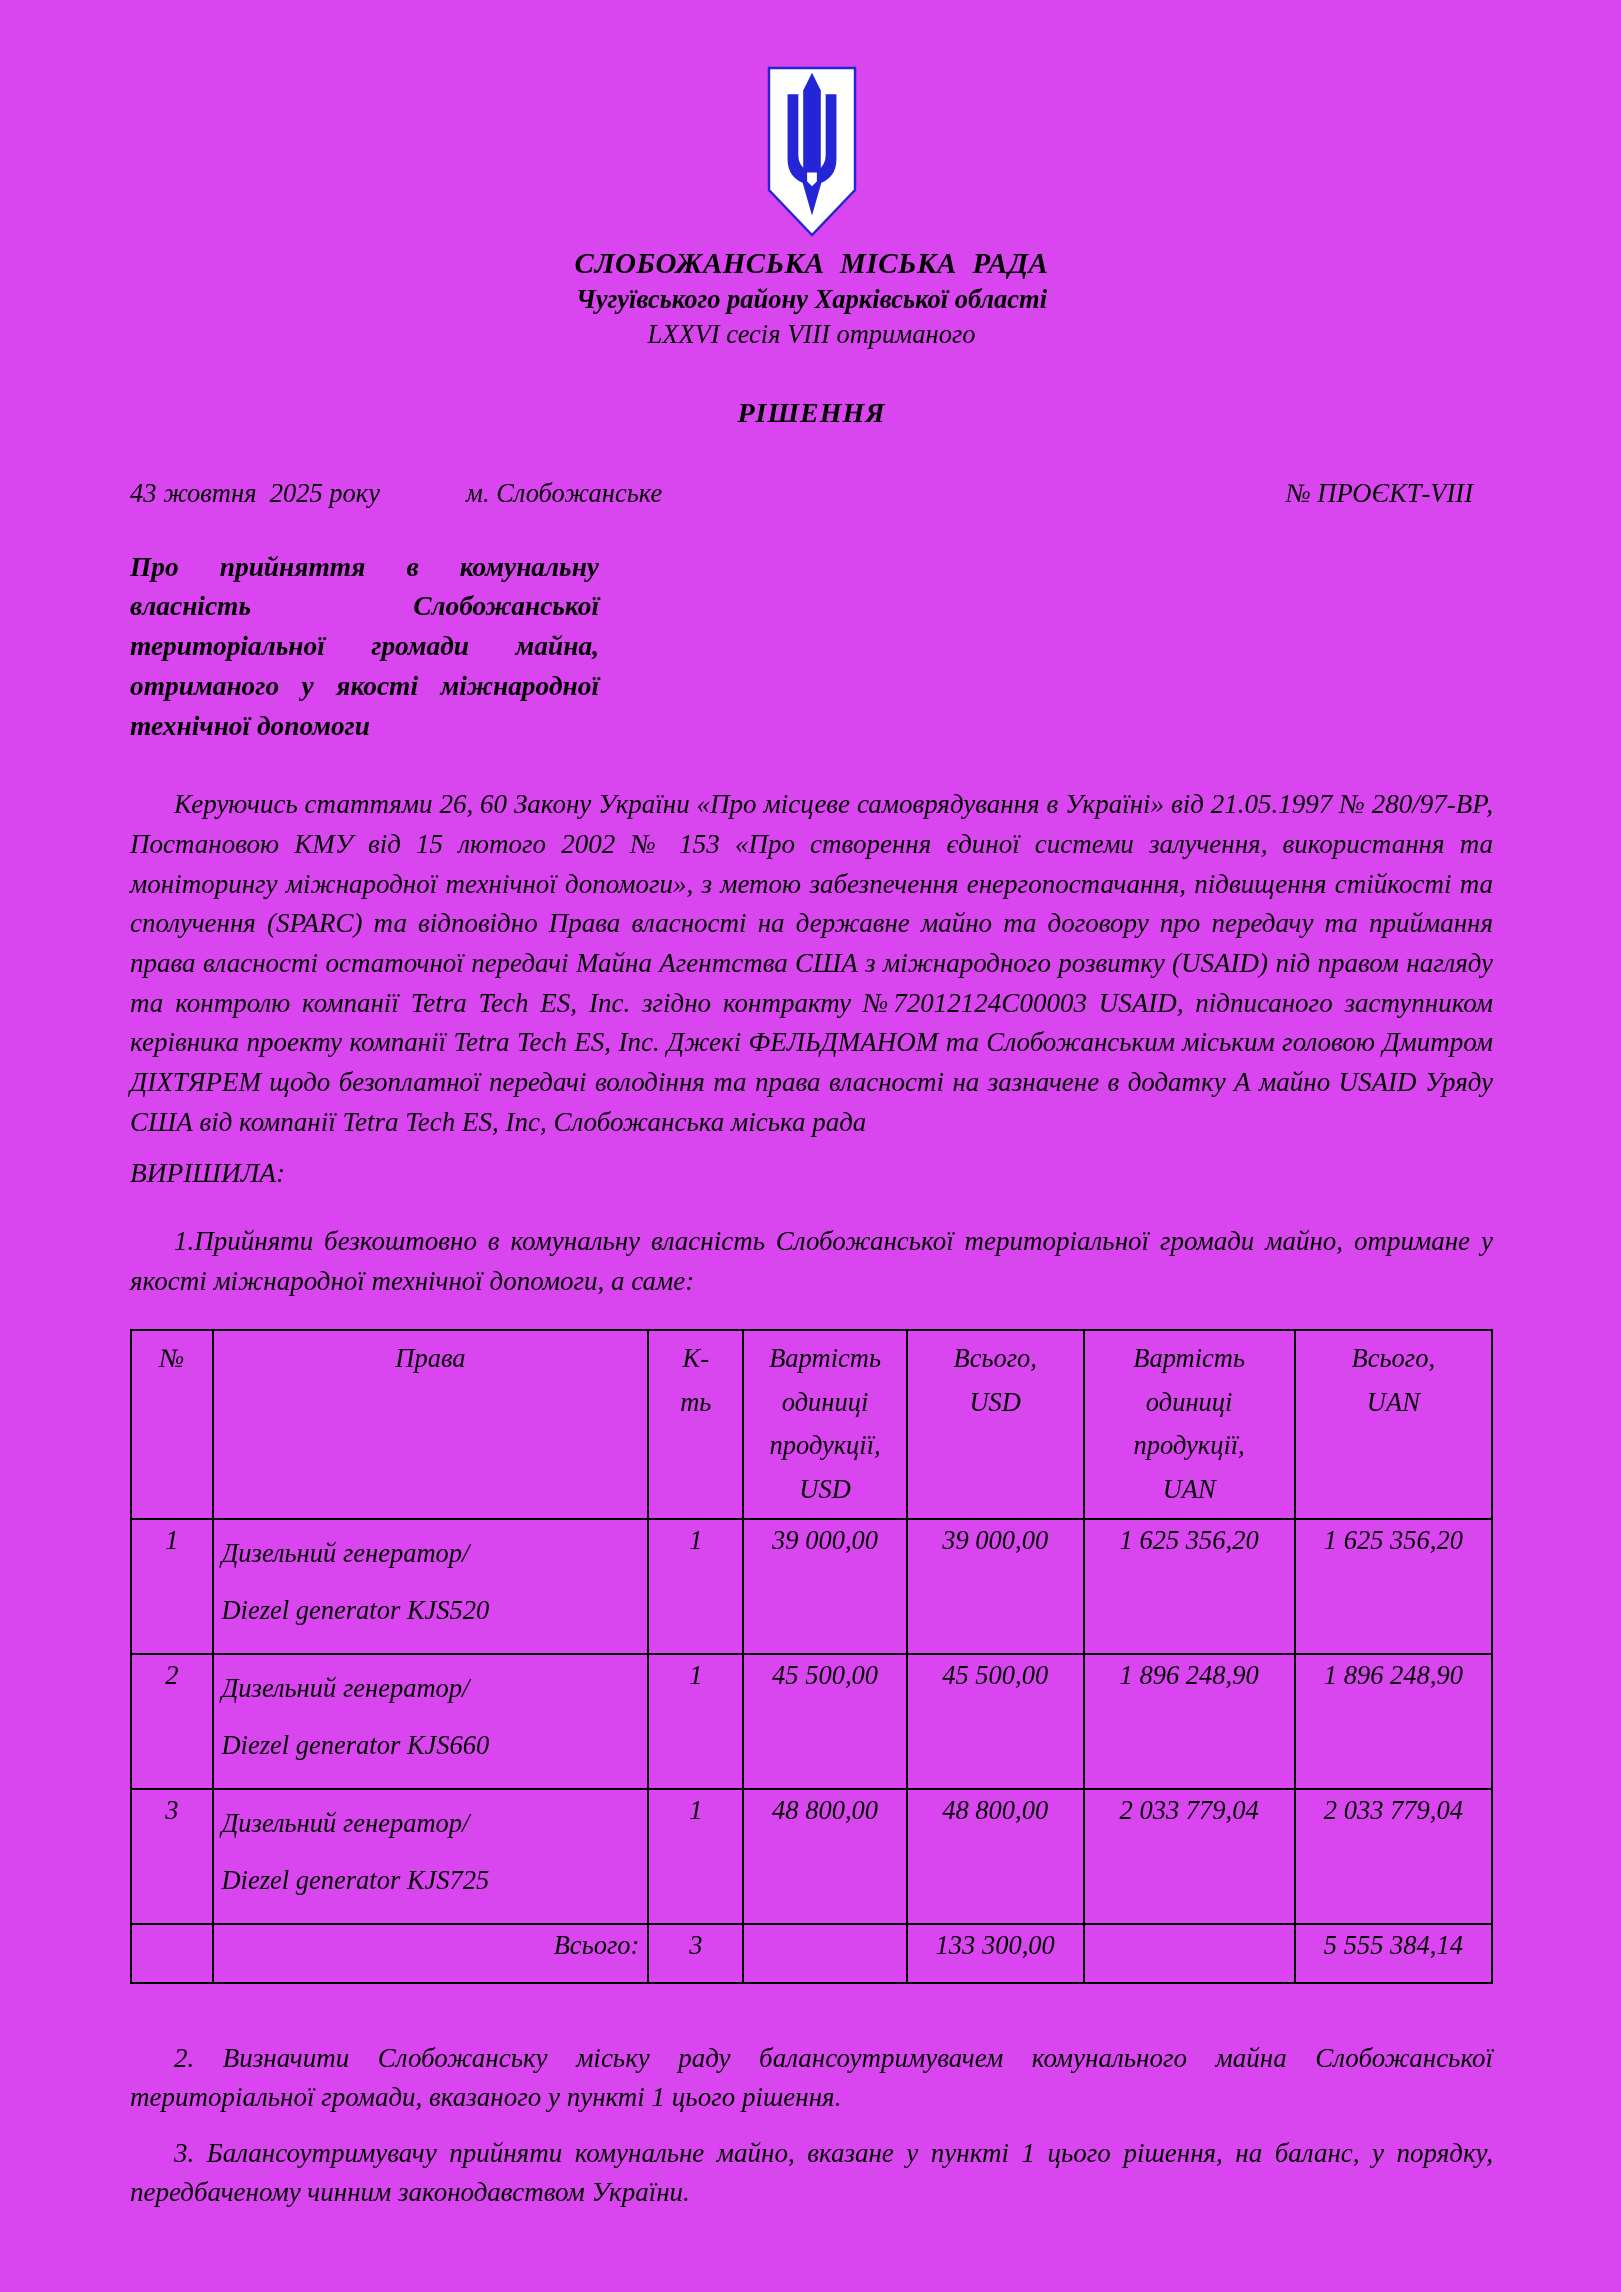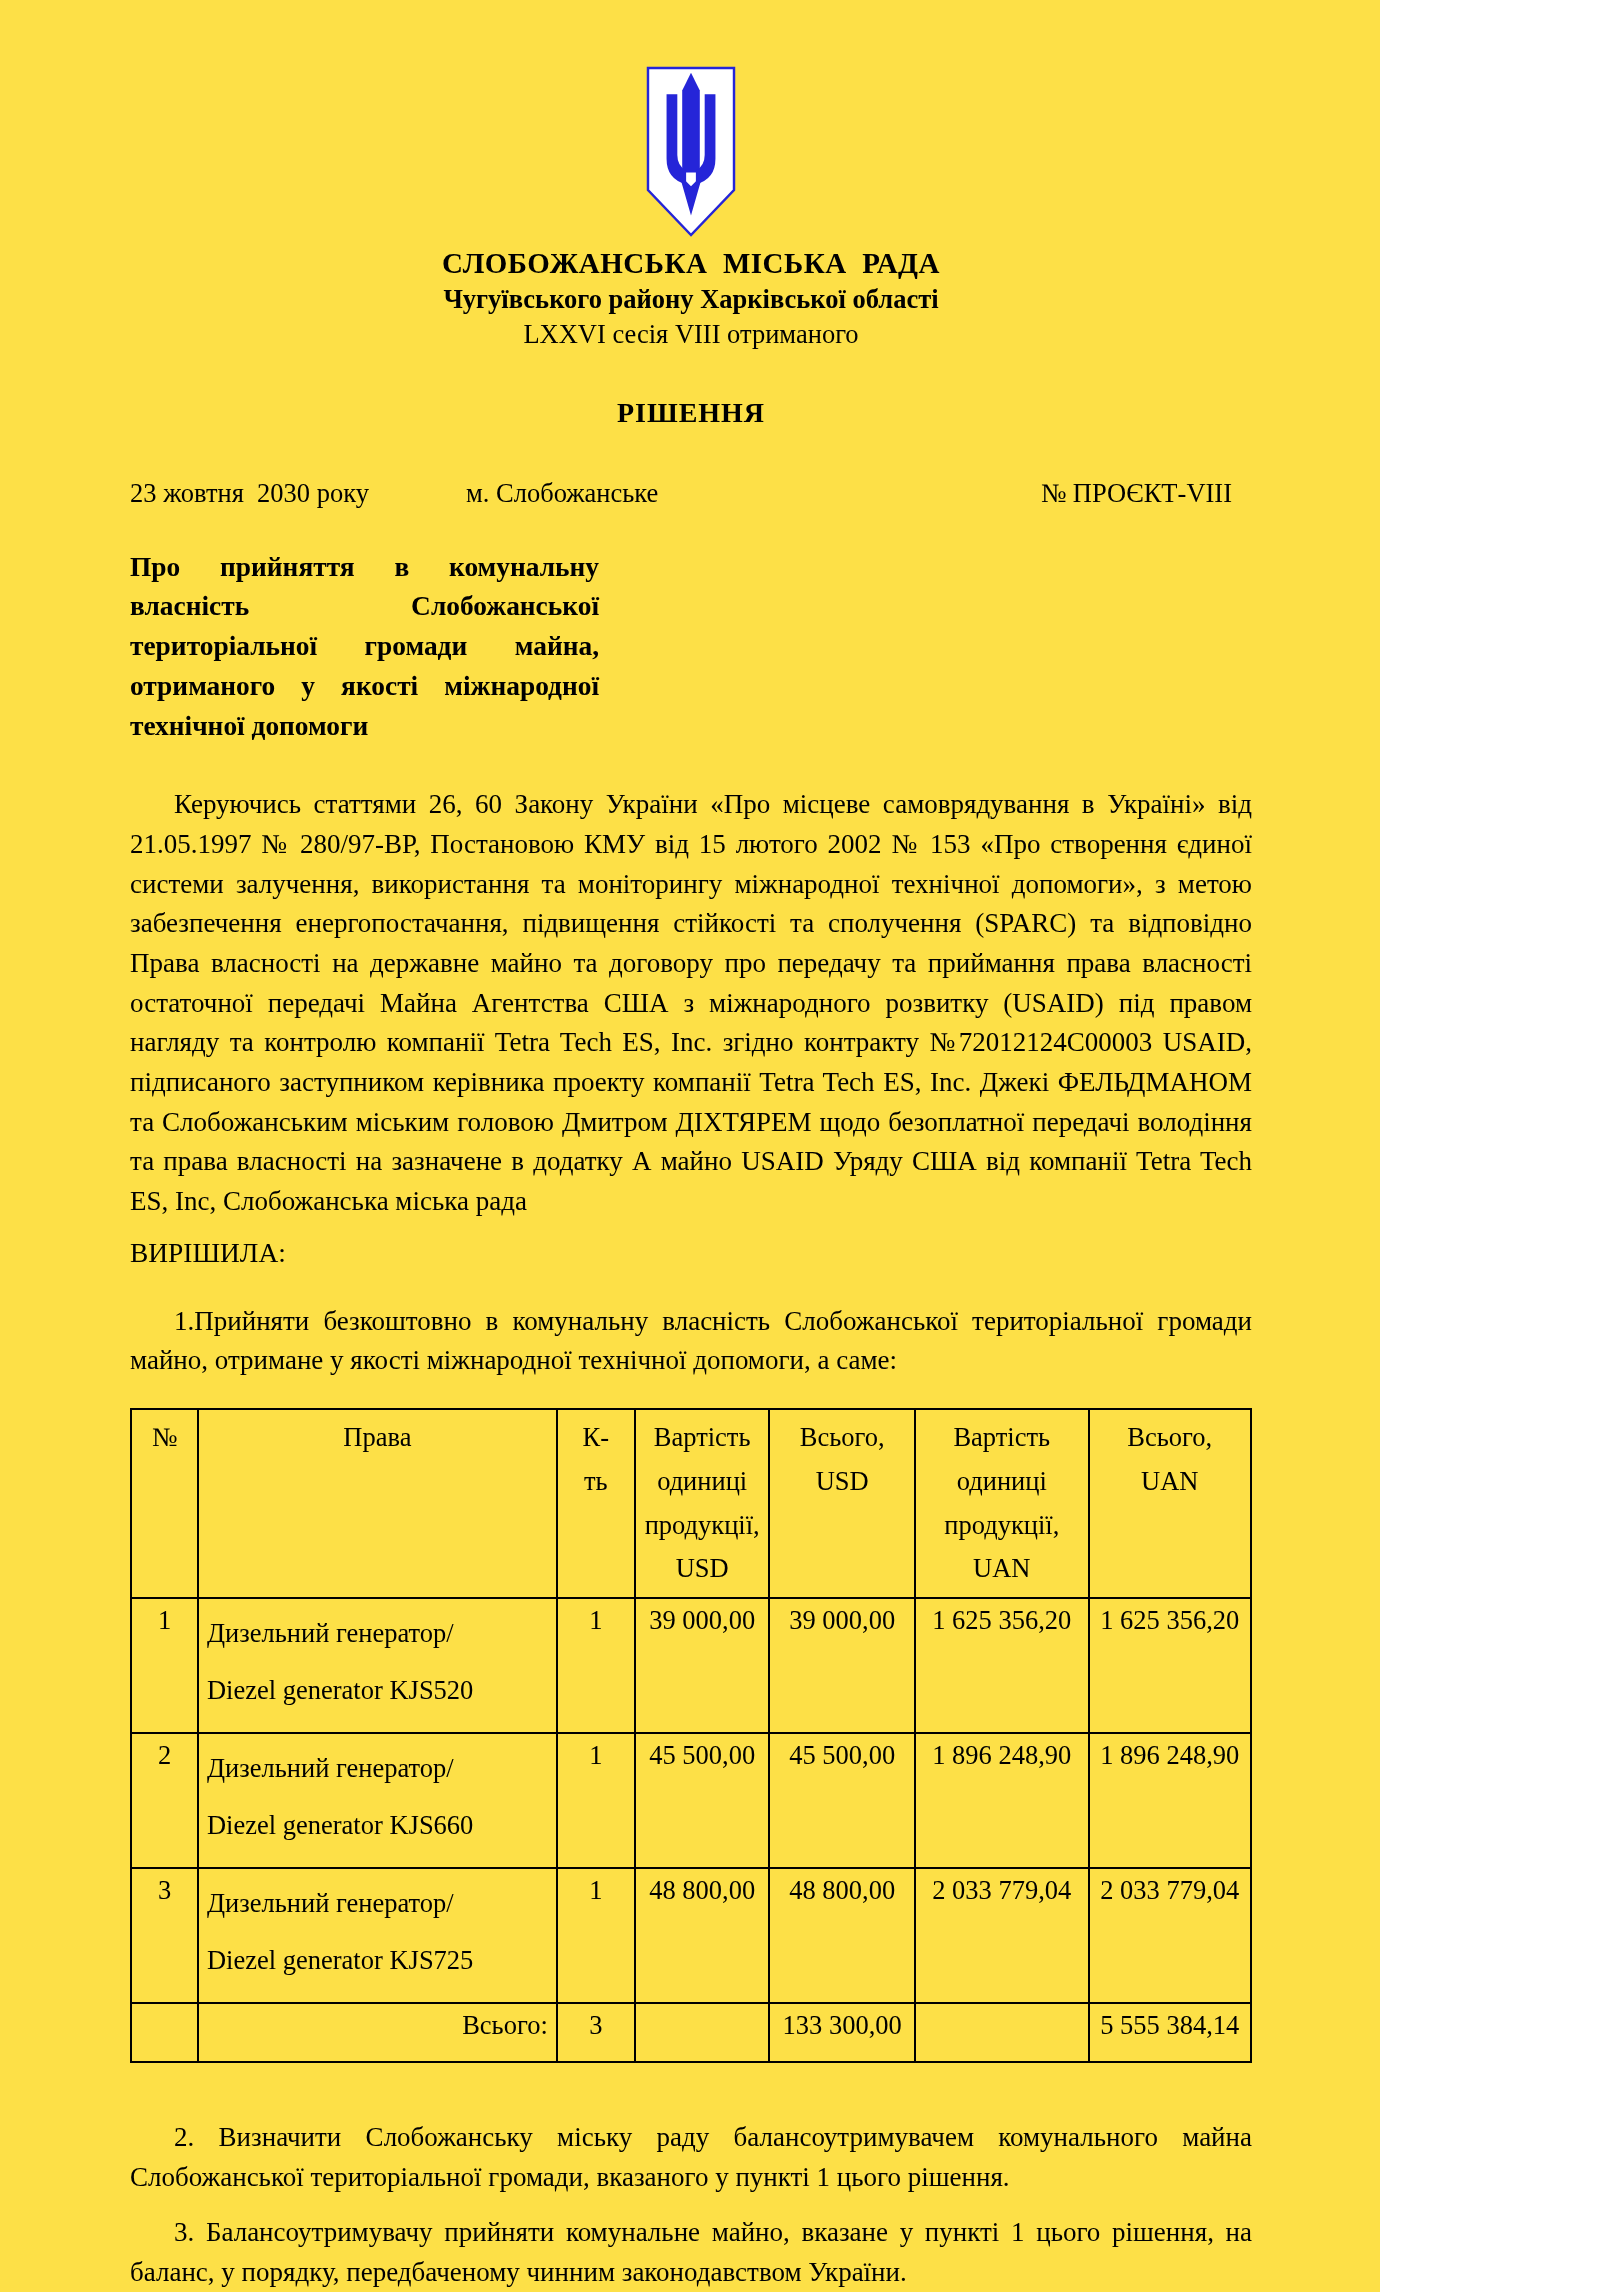--- a/index.html
+++ b/index.html
@@ -1,25 +1,26 @@
 <!DOCTYPE html>
 <html lang="uk"><head>
 <meta charset="utf-8">
 <style>
   html,body{margin:0;padding:0;background:#ffffff;}
   .page{
-    width:1380px;
+    width:1621px;
     height:2293px;
-    background:#fde047;
+    background:#d946ef;
     color:#000;
     font-family:"Liberation Serif","DejaVu Serif",serif;
     box-sizing:border-box;
     padding:65px 128px 0 130px;
     position:relative;
     overflow:hidden;
+    font-style:italic;
   }
   
   .emblem{display:block;margin:0 auto;width:94px;height:174px;}
   .org-name{
     margin-top:7.8px;text-align:center;font-weight:bold;font-size:29px;
     letter-spacing:0.5px;white-space:pre-wrap;
   }
   .org-region{margin-top:3.9px;text-align:center;font-weight:bold;font-size:26.5px;}
   .org-session{margin-top:3.9px;text-align:center;font-size:26.5px;}
   .doc-type{margin-top:47px;text-align:center;font-weight:bold;font-size:28px;letter-spacing:1px;}
@@ -81,21 +82,21 @@
     </g>
   </svg>
 
   <div class="org-name">СЛОБОЖАНСЬКА  МІСЬКА  РАДА</div>
   <div class="org-region">Чугуївського району Харківської області</div>
   <div class="org-session">LXXVI сесія VIII отриманого</div>
 
   <div class="doc-type">РІШЕННЯ</div>
 
   <div class="dateline">
-    <span class="d-date">23 жовтня  2030 року</span>
+    <span class="d-date">43 жовтня  2025 року</span>
     <span class="d-place">м. Слобожанське</span>
     <span class="d-num">№ ПРОЄКТ-VIII</span>
   </div>
 
   <div class="subject">Про прийняття в комунальну власність Слобожанської територіальної громади майна, отриманого у якості міжнародної технічної допомоги</div>
 
   <div class="preamble">Керуючись статтями 26, 60 Закону України «Про місцеве самоврядування в Україні» від 21.05.1997 № 280/97-ВР, Постановою КМУ від 15 лютого 2002 № 153 «Про створення єдиної системи залучення, використання та моніторингу міжнародної технічної допомоги», з метою забезпечення енергопостачання, підвищення стійкості та сполучення (SPARC) та відповідно Права власності на державне майно та договору про передачу та приймання права власності остаточної передачі Майна Агентства США з міжнародного розвитку (USAID) під правом нагляду та контролю компанії Tetra Tech ES, Inc. згідно контракту №72012124C00003 USAID, підписаного заступником керівника проекту компанії Tetra Tech ES, Inc. Джекі ФЕЛЬДМАНОМ та Слобожанським міським головою Дмитром ДІХТЯРЕМ щодо безоплатної передачі володіння та права власності на зазначене в додатку А майно USAID Уряду США від компанії Tetra Tech ES, Inc,  Слобожанська  міська рада</div>
 
   <div class="resolved">ВИРІШИЛА:</div>
 

